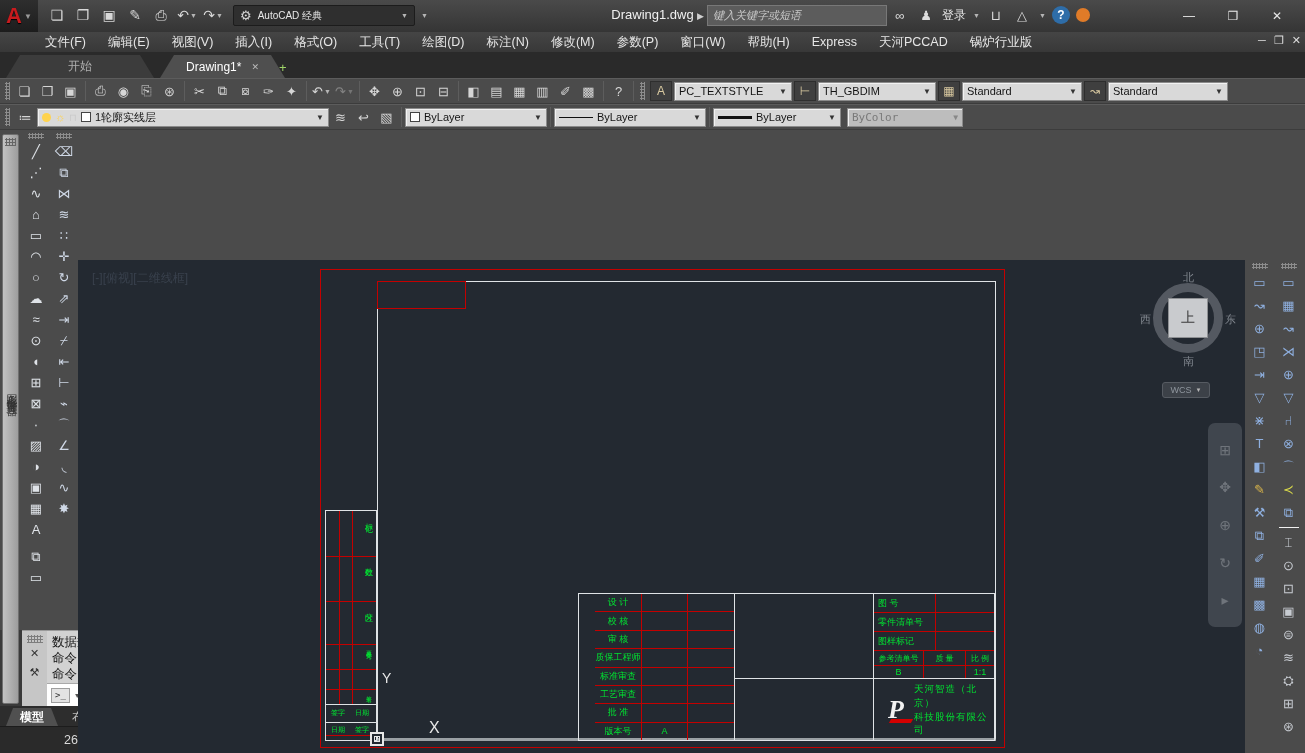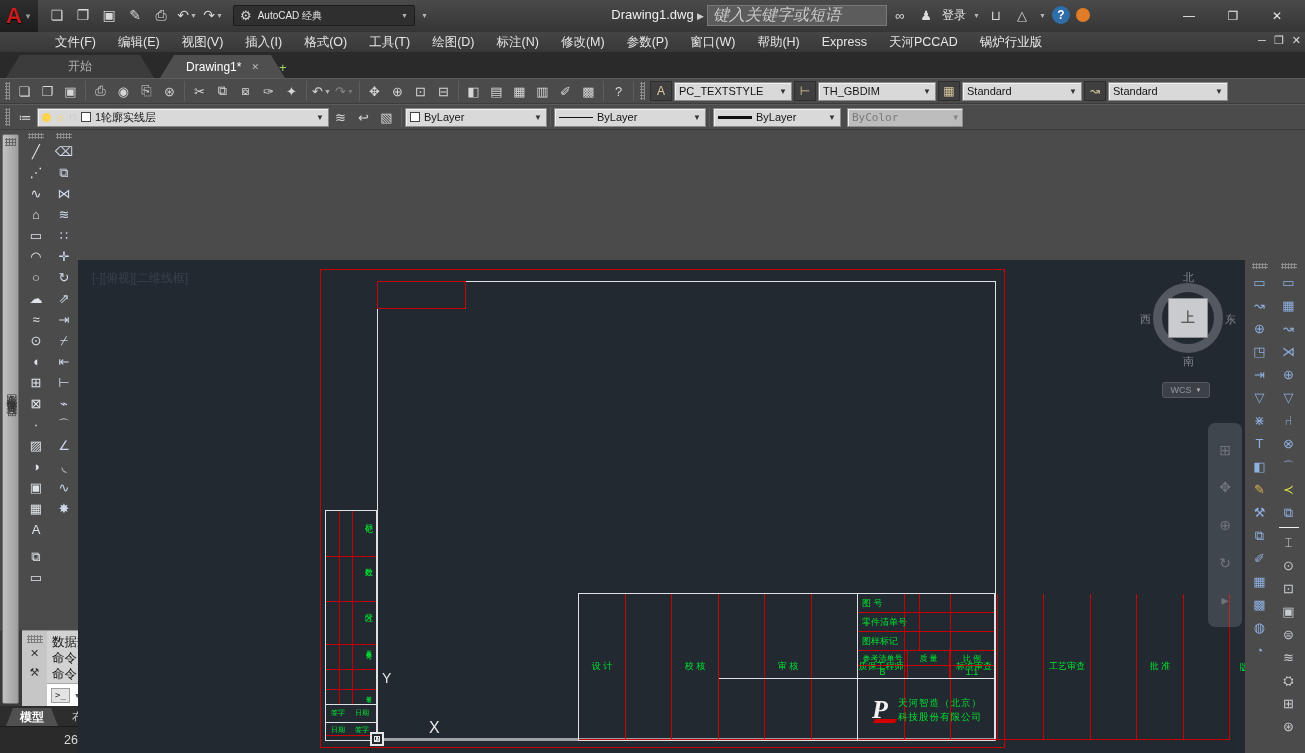--- a/index.html
+++ b/index.html
@@ -20,33 +20,33 @@
   .caret { font-size:7px; color:#b5b5b5; margin-left:1px; }
   .wscombo { position:absolute; left:233px; top:5px; width:182px; height:21px; background:#2f2f2f;
     border:1px solid #1c1c1c; border-radius:2px; display:flex; align-items:center; padding:0 6px; gap:6px; }
   .wscombo .gear { color:#d5d5d5; font-size:13px; }
   .wscombo .lbl { color:#e8e8e8; font-size:10px; flex:1; }
   .doc-title { position:absolute; left:50%; transform:translateX(-50%); top:7px;
     color:#f0f0f0; font-size:13px; }
   .ic-search { position:absolute; left:697px; top:5px; display:flex; align-items:center; }
   .ic-search .play { color:#cfcfcf; font-size:9px; margin-right:3px; }
   .ic-search .field { width:180px; height:21px; background:#5c5c5c; border:1px solid #787878;
-    color:#c9c9c9; font-style:italic; font-size:16px; display:flex; align-items:center; padding:0 5px; }
+    color:#c9c9c9; font-style:italic; font-size:11px; display:flex; align-items:center; padding:0 5px; }
   .infocenter { position:absolute; left:890px; top:4px; display:flex; align-items:center; gap:6px; }
   .infocenter .icon { color:#dcdcdc; font-size:13px; width:20px; height:22px; }
   .infocenter .login { color:#e4e4e4; font-size:12px; }
   .helpdot { width:18px; height:18px; border-radius:50%; background:#2e6da8; color:#fff;
     font-size:12px; font-weight:bold; display:inline-flex; align-items:center; justify-content:center; }
   .orangedot { width:14px; height:14px; border-radius:50%; background:#e07b28; display:inline-block; }
   .winbtns { position:absolute; right:6px; top:0; height:32px; display:flex; align-items:center; }
   .winbtns span { width:44px; text-align:center; color:#e8e8e8; font-size:12px; }
 
   
   .menubar { position:absolute; left:0; top:32px; width:1305px; height:20px;
-    background:linear-gradient(#454545,#383838); display:flex; align-items:center; padding-left:44px; }
+    background:linear-gradient(#454545,#383838); display:flex; align-items:center; padding-left:34px; }
   .menu-item { color:#e6e6e6; font-size:12.5px; padding:0 11px; }
   .docbtns { position:absolute; right:4px; top:34px; display:flex; gap:8px; }
   .docbtns span { color:#ddd; font-size:11px; }
 
   
   .filetabs { position:absolute; left:0; top:52px; width:1305px; height:26px; background:#2a2a2a; }
   .ftab { position:absolute; top:3px; height:23px; display:flex; align-items:center; justify-content:center;
     clip-path:polygon(14px 0, calc(100% - 14px) 0, 100% 100%, 0 100%); font-size:12px; }
   .ftab.start { left:6px; width:148px; background:#3c3c3c; color:#b0b0b0; }
   .ftab.active { left:160px; width:125px; background:#4f4f4f; color:#fff; }
@@ -118,21 +118,21 @@
   .sidestrip span { position:absolute; color:#00e331; }
   .sidestrip .v { writing-mode:vertical-rl; right:3px; font-size:8px; letter-spacing:1px; }
   .ucsY { position:absolute; left:304px; top:410px; color:#e8e8e8; font-size:14px; }
   .ucsX { position:absolute; left:351px; top:459px; color:#e8e8e8; font-size:16px; }
   .grip2 { position:absolute; left:292px; top:472px; width:14px; height:14px;
     border:2px solid #e8e8e8; box-shadow:inset 0 0 0 2px #232931, inset 0 0 0 3px #e8e8e8; }
 
   
   .titleblock { position:absolute; left:500px; top:333px; width:417px; height:148px;
     border:1px solid #dfe3e6; display:flex; font-size:9px; color:#00e331; }
-  .tb-left { width:140px; border-right:1px solid #dfe3e6; display:flex; flex-direction:row; }
+  .tb-left { width:140px; border-right:1px solid #dfe3e6; display:flex; flex-direction:column;margin-left:16px; }
   .tb-left .row { flex:1; display:flex; border-bottom:1px solid #c40000; }
   .tb-left .row:last-child { border-bottom:none; }
   .tb-left .c1 { width:47px; border-right:1px solid #c40000; display:flex; align-items:center; justify-content:center; }
   .tb-left .c2 { width:46px; border-right:1px solid #c40000; display:flex; align-items:center; justify-content:center; }
   .tb-left .c3 { flex:1; }
   .tb-mid { width:139px; border-right:1px solid #dfe3e6; position:relative; }
   .tb-mid .div { position:absolute; left:0; top:84px; width:100%; height:1px; background:#dfe3e6; }
   .tb-right { flex:1; display:flex; flex-direction:column; }
   .tb-right .r { height:19px; display:flex; border-bottom:1px solid #c40000; }
   .tb-right .r .lab { width:62px; border-right:1px solid #c40000; display:flex; align-items:center; padding-left:4px; }

